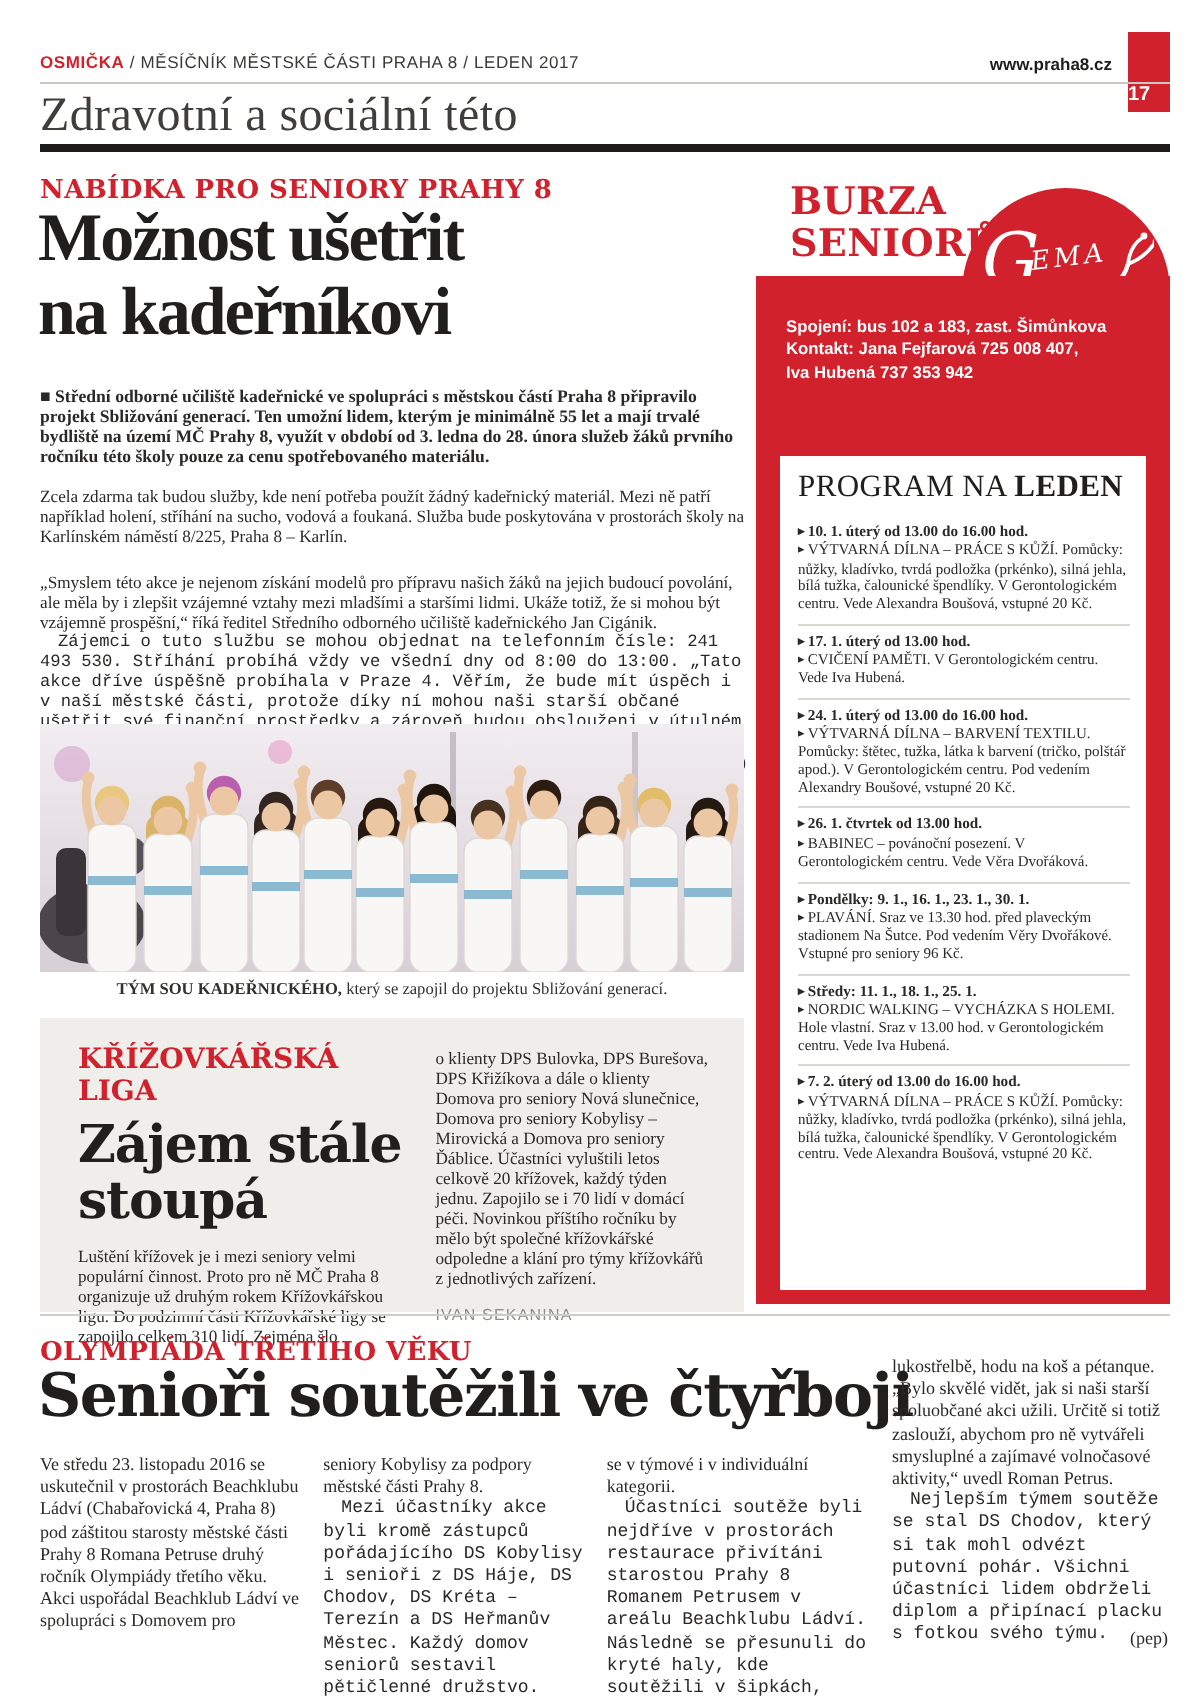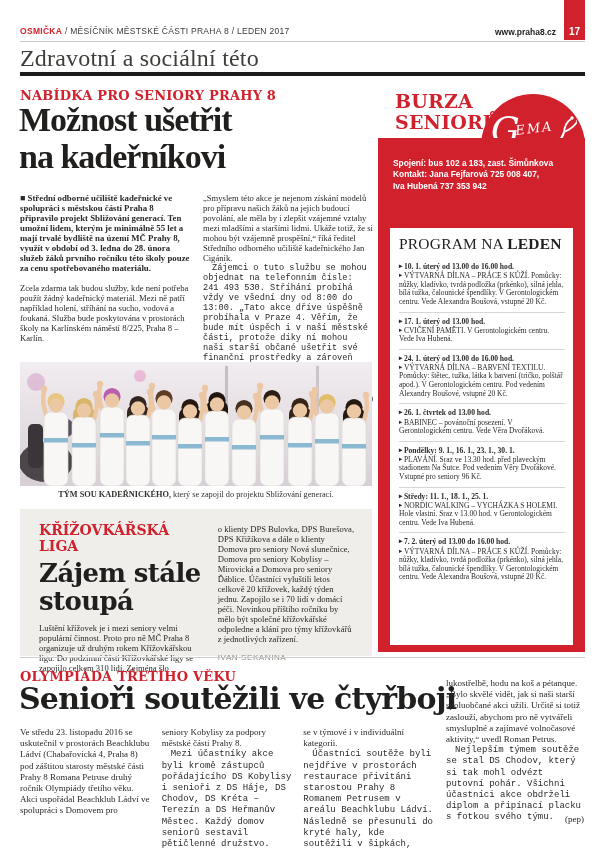--- a/index.html
+++ b/index.html
@@ -4,36 +4,36 @@
 <style>
   html,body{margin:0;padding:0;background:#9a9a9a;}
   .page{position:relative;width:600px;height:849px;background:#ffffff;overflow:hidden;
         font-family:"Liberation Serif",serif;color:#2b2927;}
   
   .masthead{position:absolute;top:26px;left:20px;font-family:"Liberation Sans",sans-serif;
             font-size:8.5px;letter-spacing:.3px;color:#3b3936;white-space:nowrap;}
   .brand{color:#d1212d;font-weight:bold;}
   .website{position:absolute;top:27px;right:44px;font-family:"Liberation Sans",sans-serif;
            font-size:8.5px;font-weight:bold;color:#1f1e1c;}
-  .page-tab{position:absolute;top:0;right:15px;width:21px;height:40px;background:#d1212d;
-            display:flex;align-items:flex-end;justify-content:center;}
+  .page-tab{position:absolute;top:16px;right:15px;width:21px;height:40px;background:#d1212d;
+            display:flex;align-items:flex-end;}
   .page-num{color:#fff;font-family:"Liberation Sans",sans-serif;font-weight:bold;
             font-size:10px;padding-bottom:3px;}
   .rule-thin{position:absolute;top:41px;left:20px;width:565px;height:1px;background:#c9c7c3;}
   .section-title{position:absolute;top:45px;left:20px;font-size:24px;color:#403e3b;
                  letter-spacing:.2px;}
   .rule-thick{position:absolute;top:72px;left:20px;width:565px;height:4px;background:#1d1c1a;}
   
   .kicker{color:#d1212d;font-weight:bold;font-family:"DejaVu Serif",serif;}
   .offer-kicker{position:absolute;top:88px;left:20px;font-size:13px;letter-spacing:.2px;}
   .offer-headline{position:absolute;top:101px;left:19px;width:360px;
                   font-family:Liberation Serif, serif;font-weight:bold;color:#211f1d;
                   font-size:34px;line-height:37px;letter-spacing:-1px;}
   .a1-cols{position:absolute;top:193px;left:20px;width:353px;display:flex;gap:13px;
-           font-size:8.6px;line-height:10px;}
+           font-size:8.6px;line-height:10px;flex-direction:column;}
   .a1-cols .col{flex:1;min-width:0;}
   .lead{font-weight:bold;font-size:8.8px;}
   .para-gap{margin-top:10px;}
   .indent{text-indent:9px;font-family:Liberation Mono, monospace;}
   .byline-inline{display:block;text-align:right;margin-top:-10px;color:#2b2927;}
   
   .photo{position:absolute;top:362px;left:20px;width:352px;height:124px;display:block;}
   .photo-caption{position:absolute;top:490px;left:20px;width:352px;font-size:8.3px;
                  line-height:10px;color:#33312e;text-align:center;}
   .cap-lead{font-weight:bold;}
@@ -299,17 +299,17 @@
       <div>seniory Kobylisy za podpory městské části Prahy 8.</div>
       <div class="indent">Mezi účastníky akce byli kromě zástupců pořádajícího DS Kobylisy i senioři z DS Háje, DS Chodov, DS Kréta – Terezín a DS Heřmanův Městec. Každý domov seniorů sestavil pětičlenné družstvo. Soutěžilo</div>
     </div>
     <div class="col">
       <div>se v týmové i v individuální kategorii.</div>
       <div class="indent">Účastníci soutěže byli nejdříve v prostorách restaurace přivítáni starostou Prahy 8 Romanem Petrusem v areálu Beachklubu Ládví. Následně se přesunuli do kryté haly, kde soutěžili v šipkách,</div>
     </div>
   </div>
   <div class="oly-col4">
     <div>lukostřelbě, hodu na koš a pétanque. „Bylo skvělé vidět, jak si naši starší spoluobčané akci užili. Určitě si totiž zaslouží, abychom pro ně vytvářeli smysluplné a zajímavé volnočasové aktivity,“ uvedl Roman Petrus.</div>
-    <div class="indent">Nejlepším týmem soutěže se stal DS Chodov, který si tak mohl odvézt putovní pohár. Všichni účastníci akce obdrželi diplom a připínací placku s fotkou svého týmu.</div>
+    <div class="indent">Nejlepším týmem soutěže se stal DS Chodov, který si tak mohl odvézt putovní pohár. Všichni účastníci lidem obdrželi diplom a připínací placku s fotkou svého týmu.</div>
     <span class="byline-inline">(pep)</span>
   </div>
 
 </div>
 
 </body></html>

